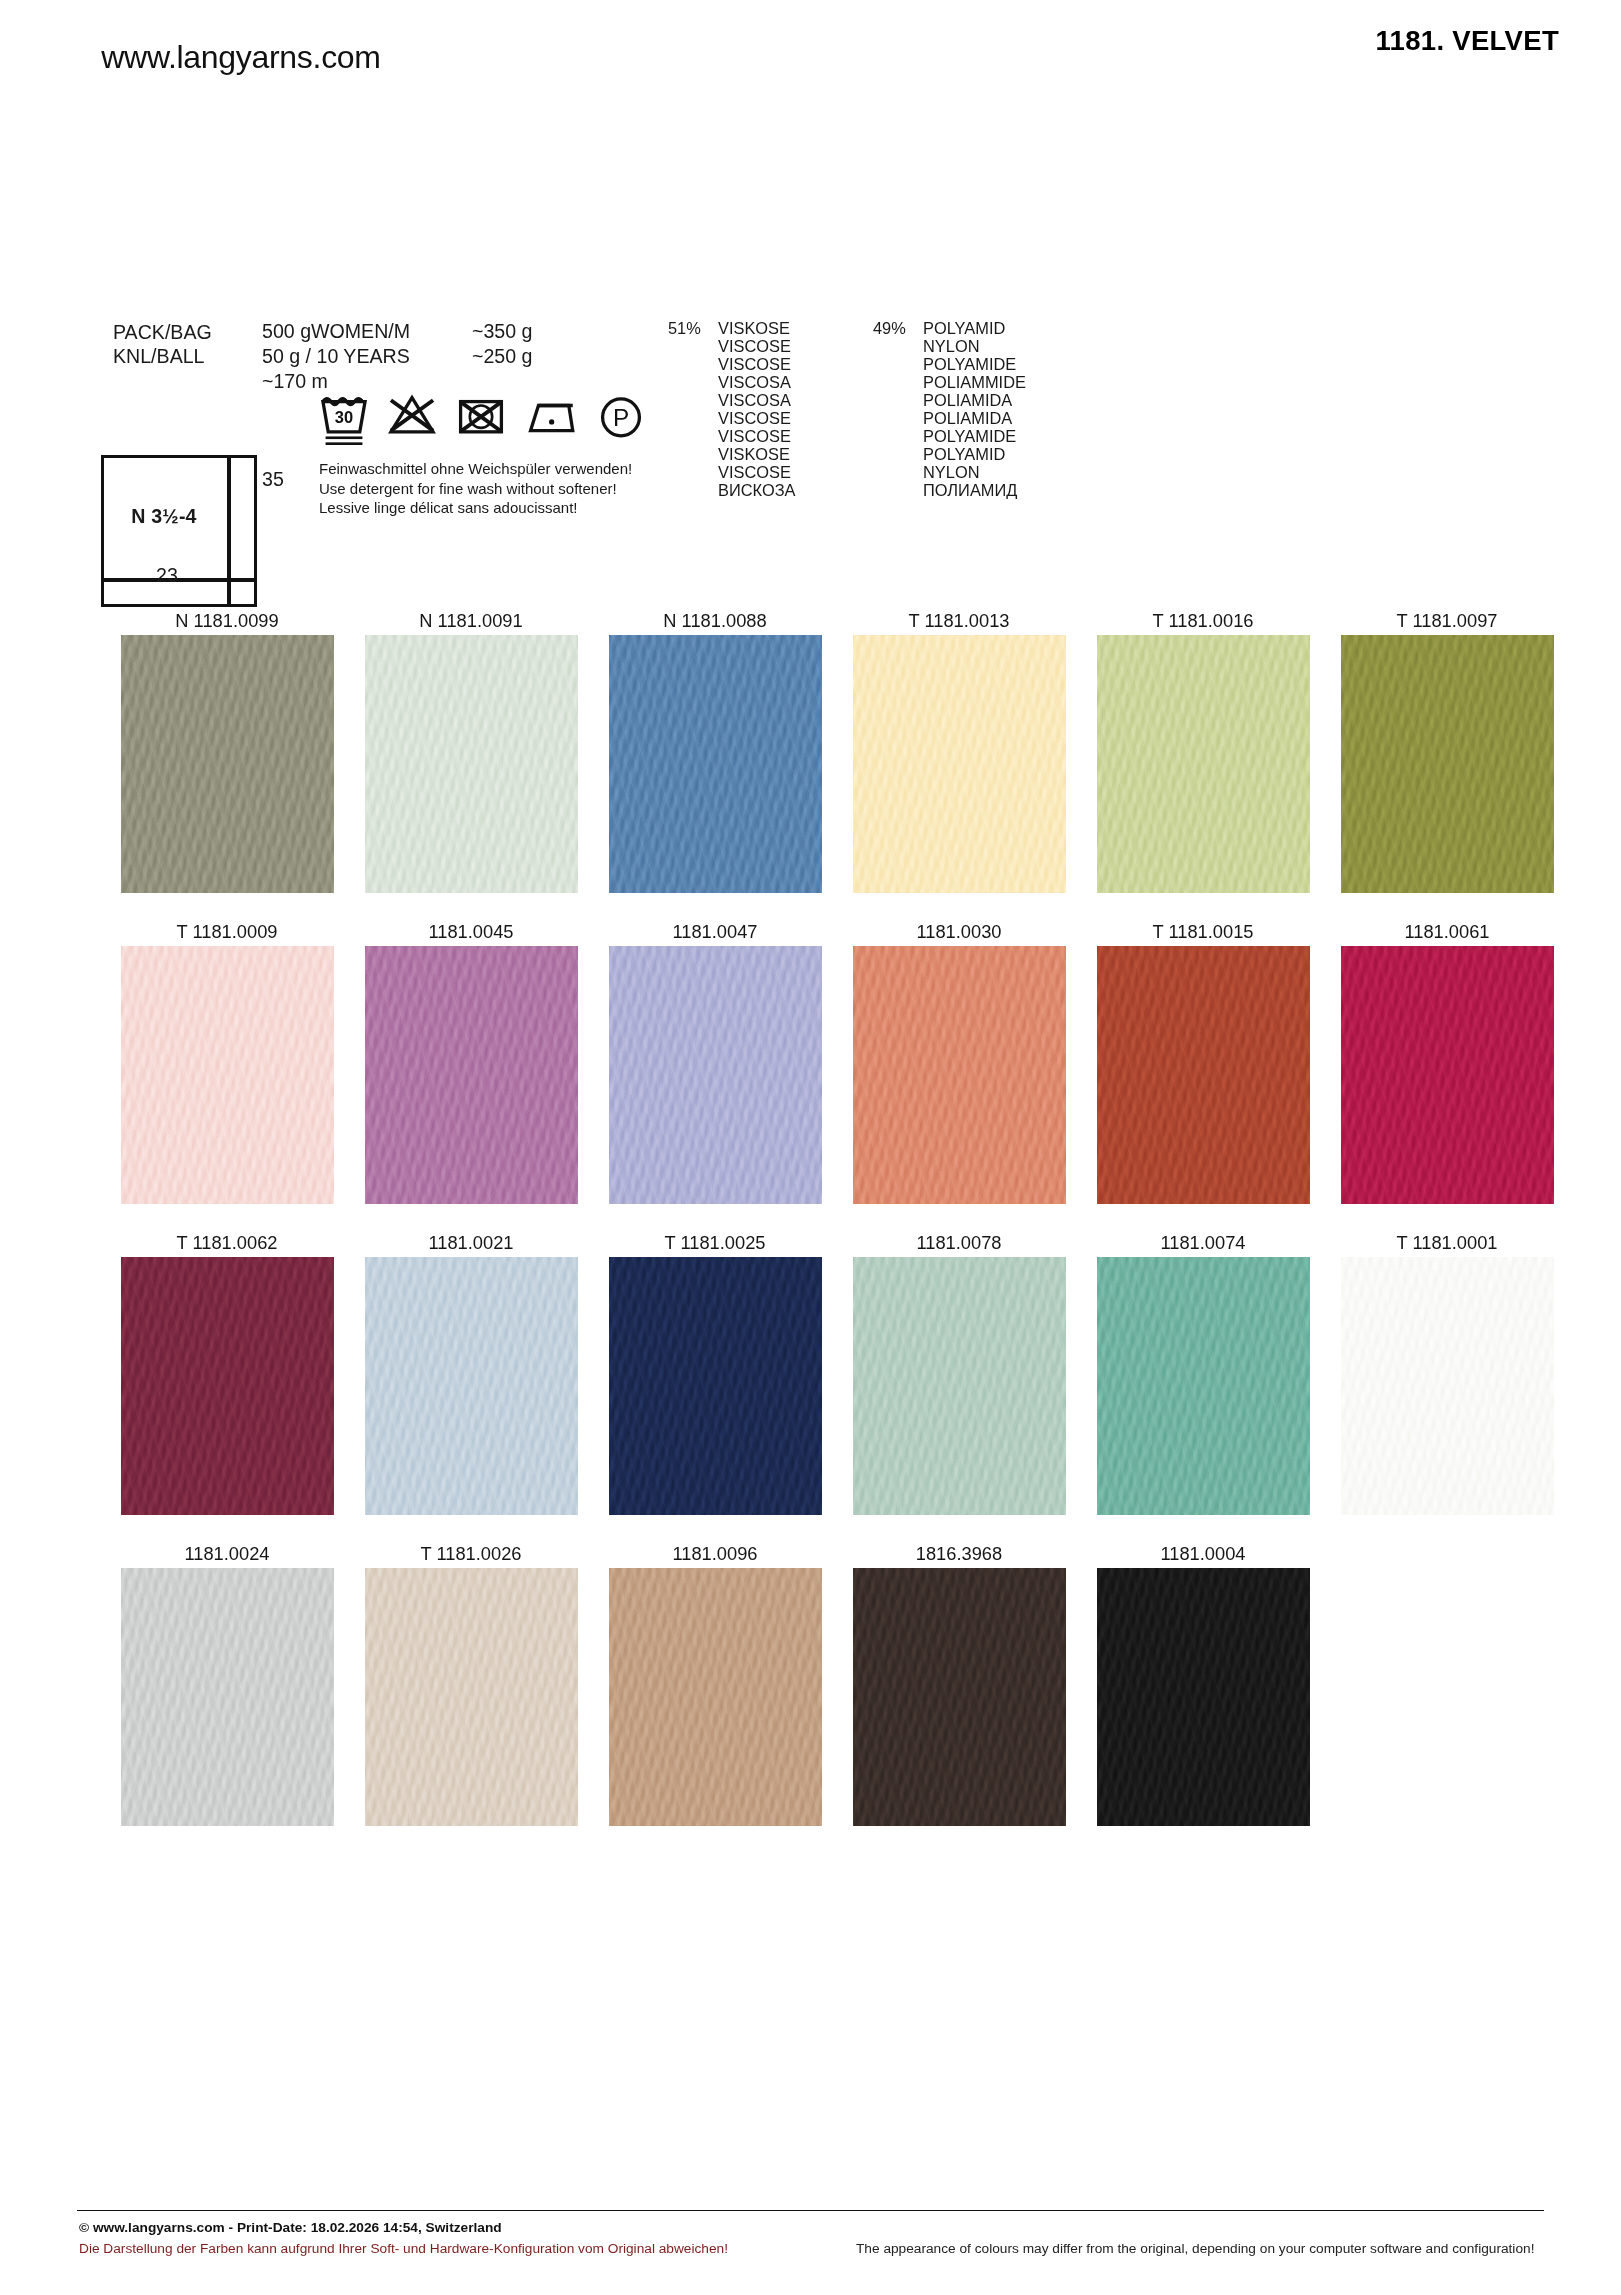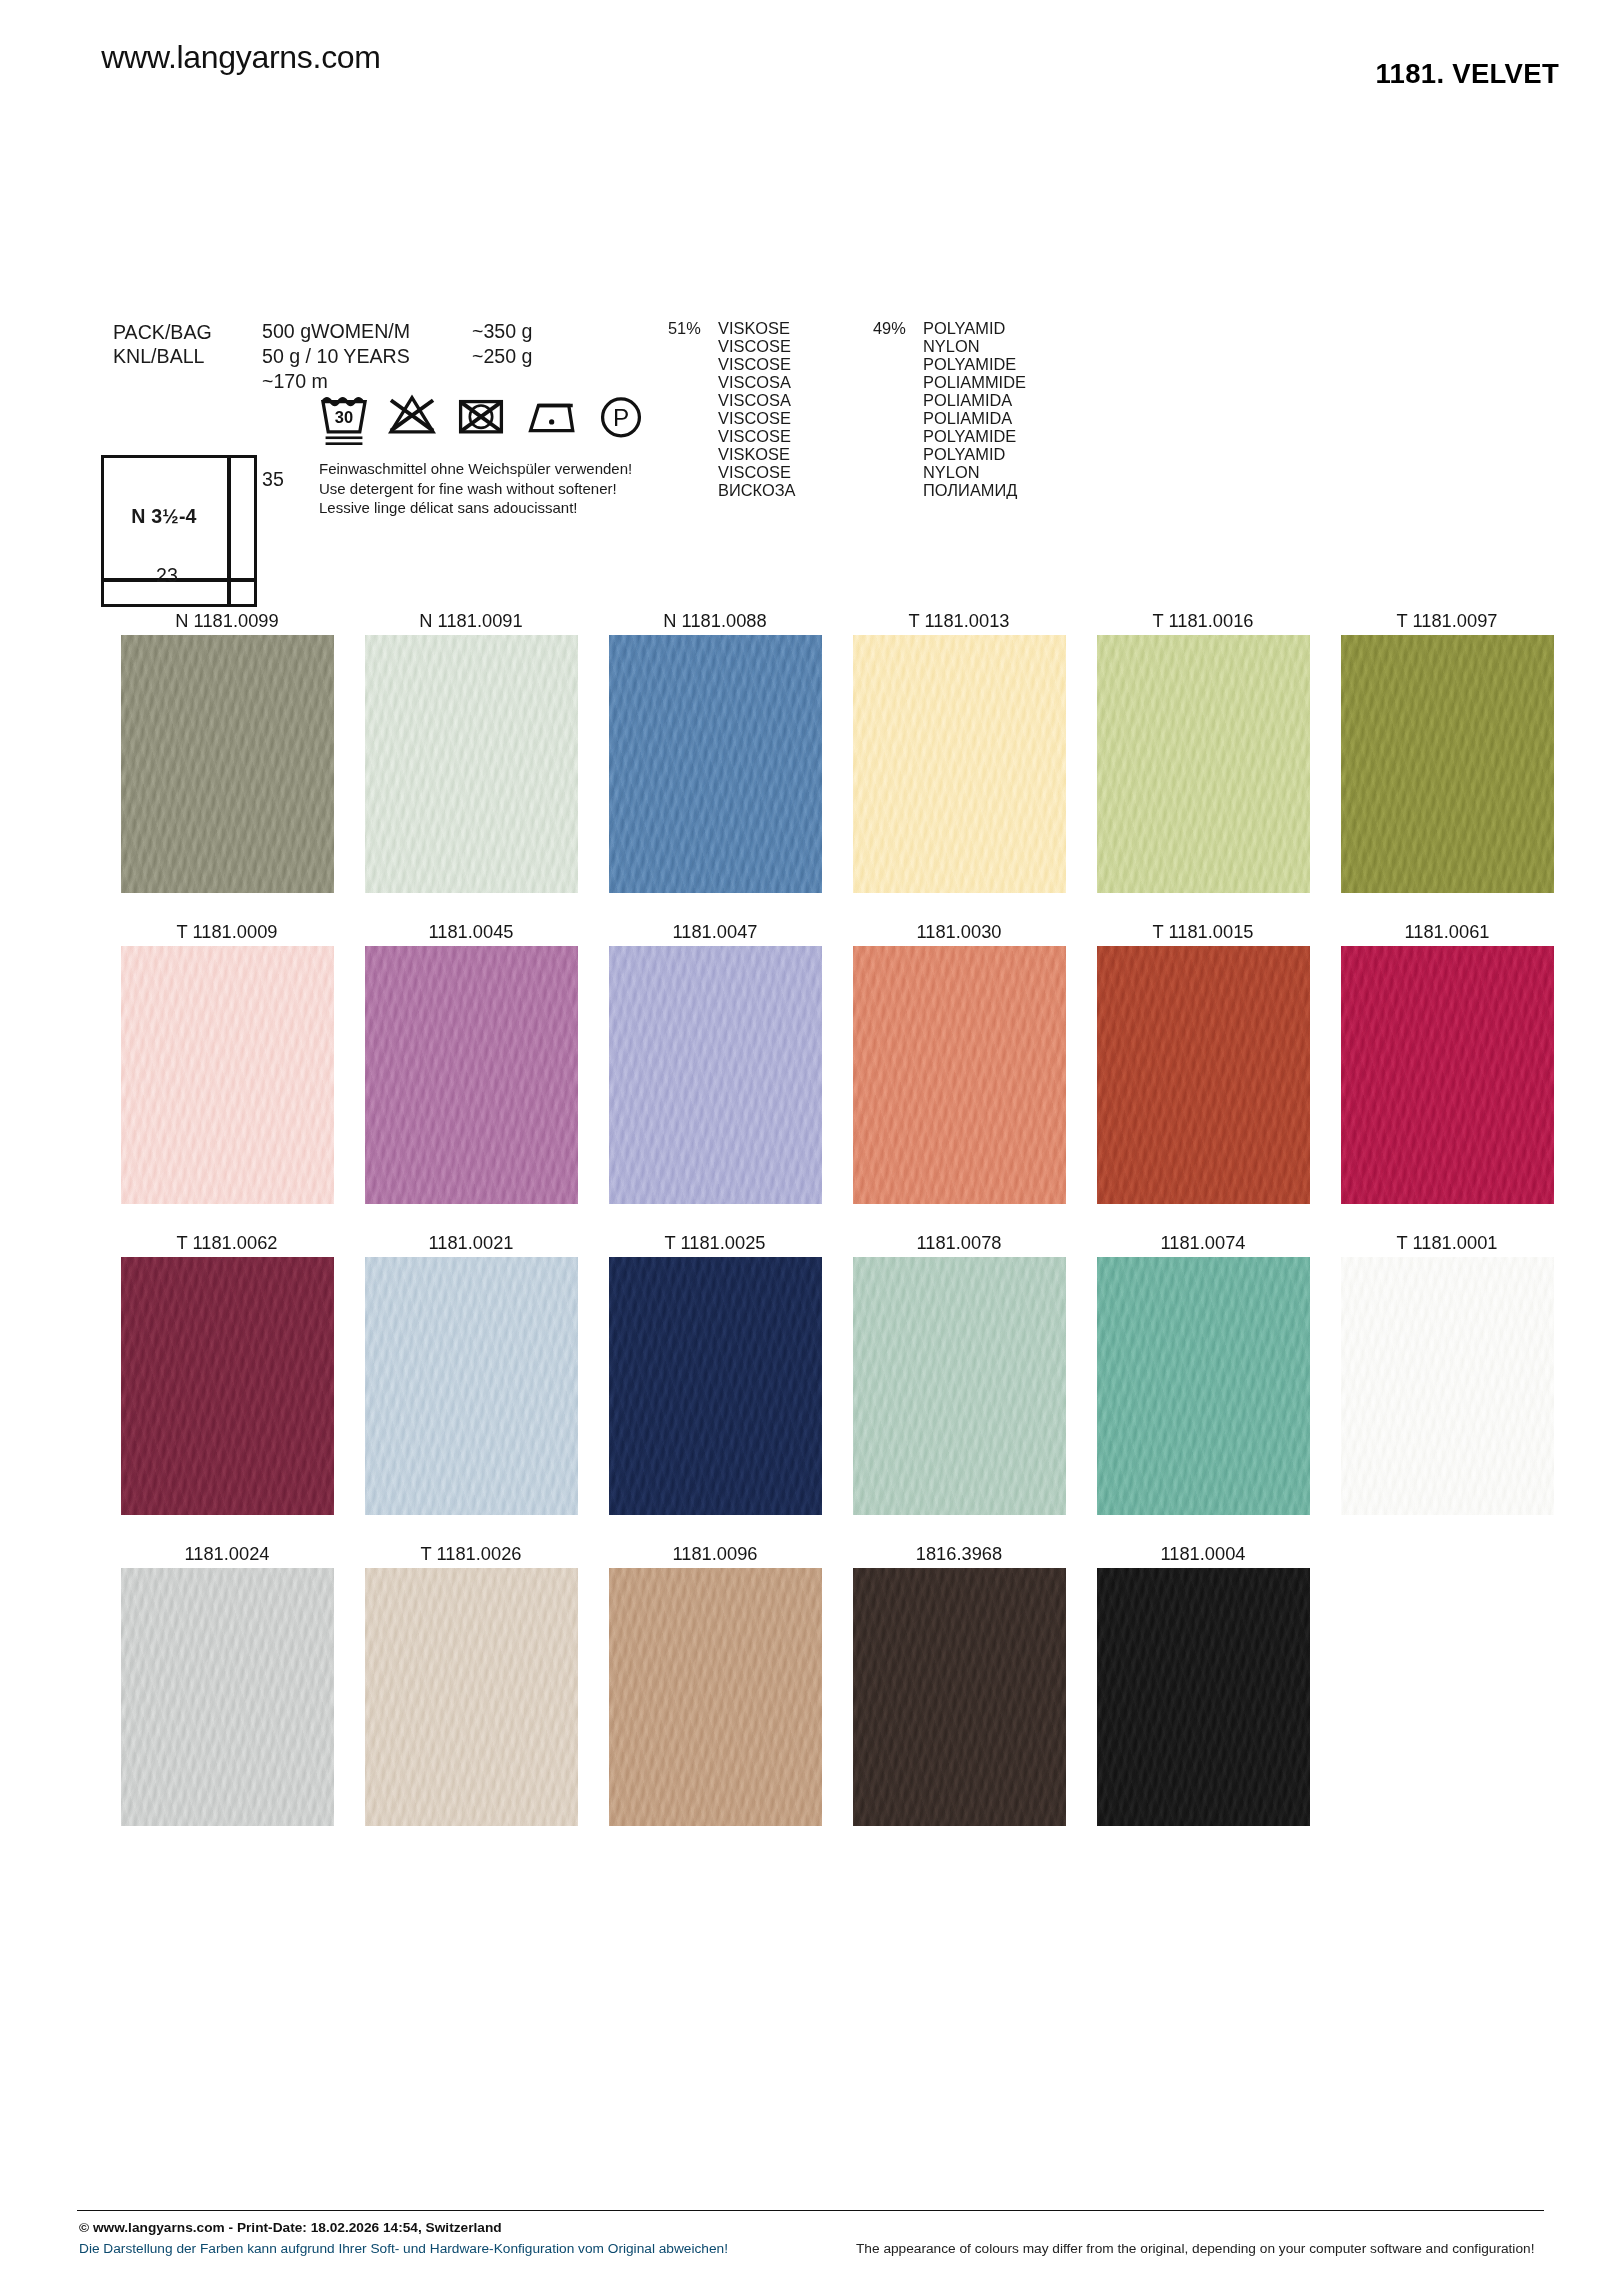--- a/index.html
+++ b/index.html
@@ -10,21 +10,20 @@
     color: #1a1a1a;
     overflow: hidden;
   }
   .page { position: relative; width: 1622px; height: 2295px; }
 
   
   .title {
     position: absolute; right: 63px; top: 25px;
     font-size: 27.5px; font-weight: bold; letter-spacing: 0.3px;
     color: #000;
-    margin-top: 33px;
   }
   .logo-block { position: absolute; left: 84px; top: 25px; width: 314px; }
   .logo-box { width: 308px; }
   .logo-rule-top { height: 4.6px; background: #1c1c1c; }
   .logo-rule-bot { height: 3.3px; background: #1c1c1c; margin-top: 1.3px; }
   .logo-lang {
     font-size: 99px; font-weight: bold; line-height: 1.0;
     letter-spacing: 14.4px; text-align: center;
     color: #1c1c1c; padding: 1.3px 0 3.9px 5.2px;
     font-family: "Liberation Sans", sans-serif;
@@ -79,21 +78,21 @@
   }
   .swatch {
     width: 213px; height: 258px; margin: 0 auto;
     position: relative; overflow: hidden;
   }
   .swatch .fib { position: absolute; inset: 0; }
 
   
   .footer-rule { position: absolute; left: 77px; top: 2210px; width: 1467px; height: 1.3px; background: #111; }
   .foot-l1 { position: absolute; left: 79px; top: 2220px; font-size: 13.7px; font-weight: bold; color: #111; }
-  .foot-l2 { position: absolute; left: 79px; top: 2241px; font-size: 13.7px; color: #0c4a6e; }
+  .foot-l2 { position: absolute; left: 79px; top: 2241px; font-size: 13.7px; color: #7f1d1d; }
   .foot-r  { position: absolute; left: 856px; top: 2241px; font-size: 13.7px; color: #222; }
 </style>
 </head>
 <body>
 
 <div class="page">
 
   <div class="title">1181. VELVET</div>
 
   <div class="logo-block">

